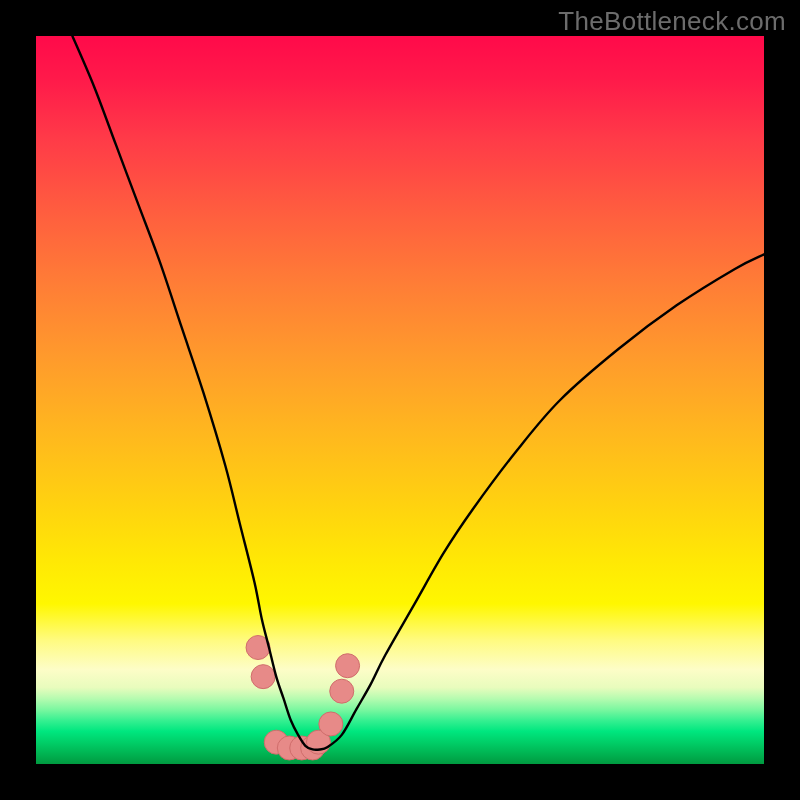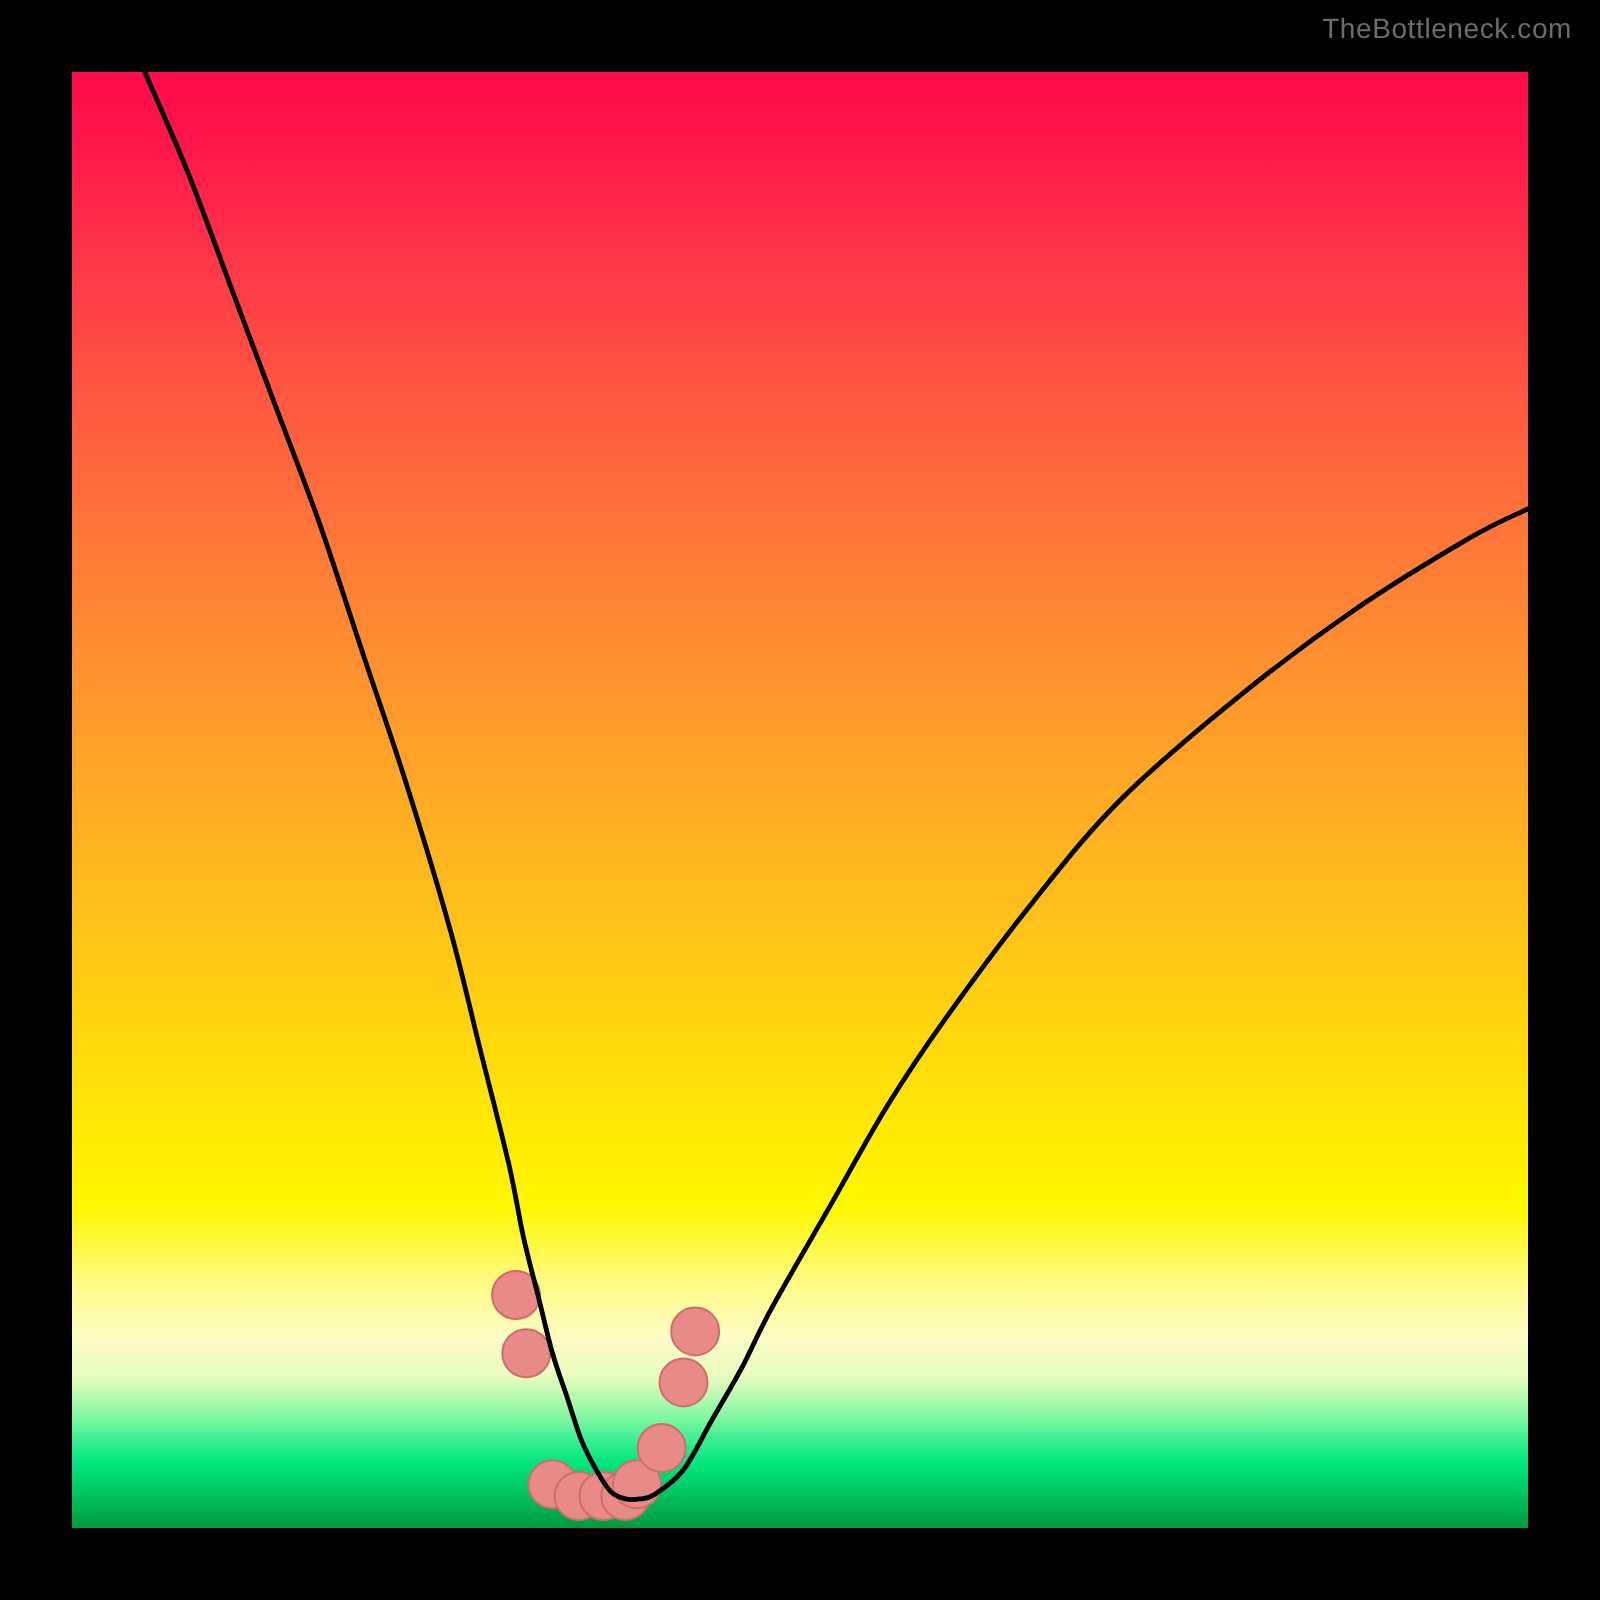--- a/index.html
+++ b/index.html
@@ -48,21 +48,21 @@
       #00cf68 97%,
       #00b553 98.5%,
       #009a40 100%
     );
   }
   .watermark {
     position: absolute;
     top: 6px;
     right: 14px;
     color: #6c6c6c;
-    font-size: 14px;
+    font-size: 26px;
     font-weight: 500;
     letter-spacing: 0.3px;
   }
   svg.overlay {
     position: absolute;
     left: 0;
     top: 0;
     width: 728px;
     height: 728px;
     overflow: visible;

